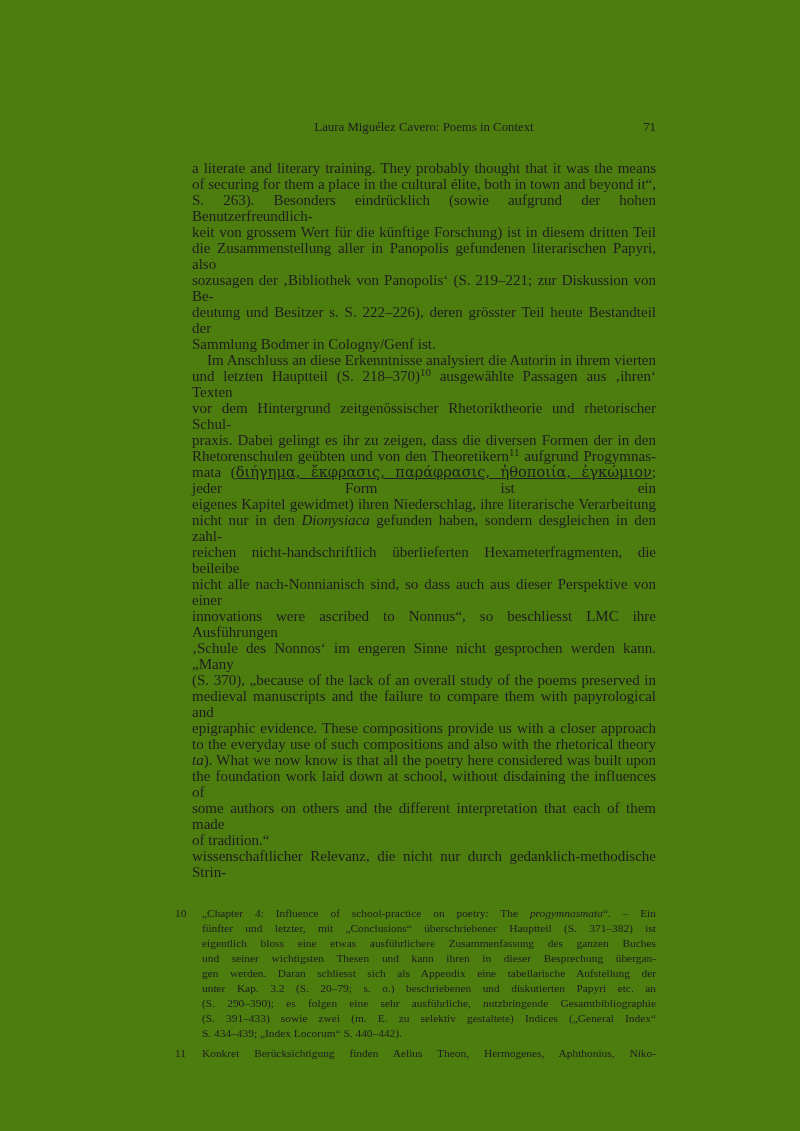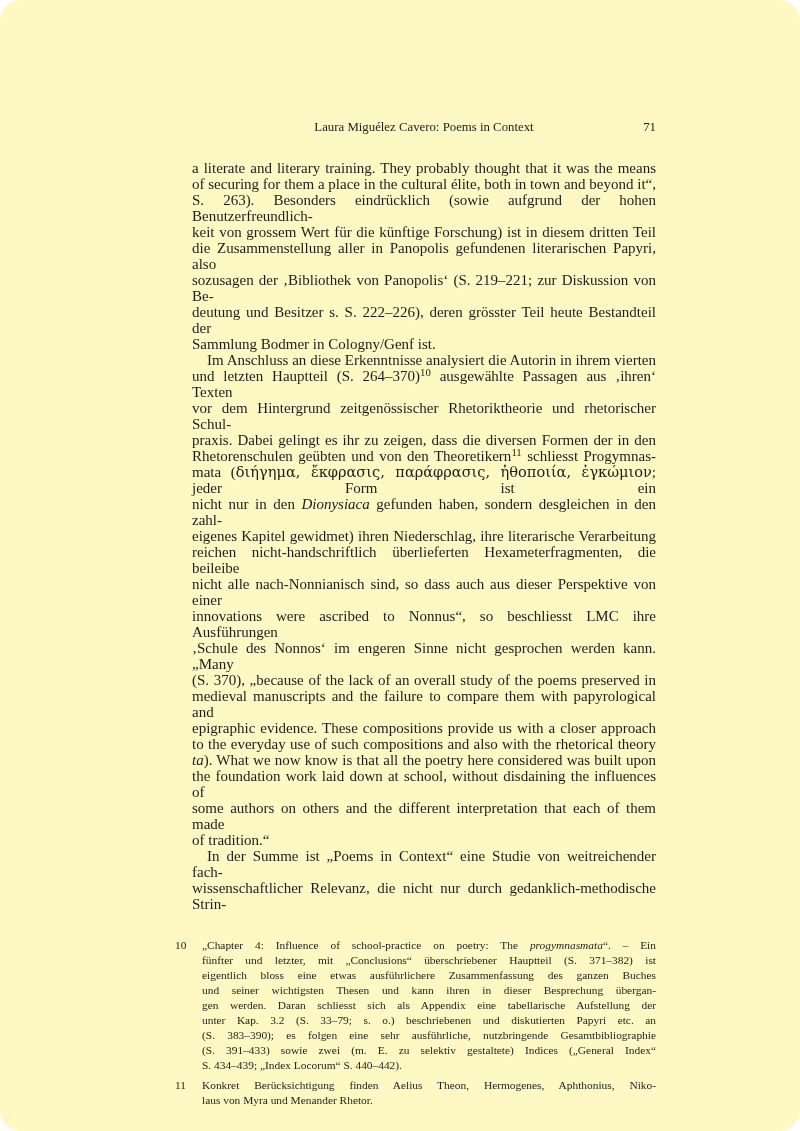--- a/index.html
+++ b/index.html
@@ -1,23 +1,22 @@
 <!DOCTYPE html>
 <html><head>
 <meta charset="utf-8">
 <style>
   html,body { margin:0; padding:0; }
   .page {
     position:relative;
     width:800px; height:1131px;
-    background:#fef9c3;
+    background:#4d7c0f;
     color:#1d1d1f;
     font-family:"Liberation Serif","DejaVu Serif",serif;
     overflow:hidden;
-    border-radius:21px;
   }
   .textblock {
     position:absolute;
     left:192px; top:119px;
     width:464px;
   }
   .runhead {
     position:relative;
     font-size:12.8px;
     line-height:16px;
@@ -41,21 +40,21 @@
   .line.end { text-align-last:left; }
   .line.ind { text-indent:15px; }
   i { font-style:italic; }
   sup {
     font-size:0.72em;
     line-height:0;
     vertical-align:baseline;
     position:relative;
     top:-0.45em;
   }
-  .greek { font-family:"DejaVu Serif",serif; font-size:0.97em; }
+  .greek { font-family:"DejaVu Serif",serif; font-size:0.97em;text-decoration:underline; }
   .footnotes {
     margin-top:26px;
     margin-left:-19px;
     font-size:11.4px;
     line-height:15px;
   }
   .footnote {
     position:relative;
     padding-left:29px;
     margin-top:5px;
@@ -82,58 +81,56 @@
           <div class="line"><span>of securing for them a place in the cultural élite, both in town and beyond it“,</span></div>
           <div class="line"><span>S. 263). Besonders eindrücklich (sowie aufgrund der hohen Benutzerfreundlich-</span></div>
           <div class="line"><span>keit von grossem Wert für die künftige Forschung) ist in diesem dritten Teil</span></div>
           <div class="line"><span>die Zusammenstellung aller in Panopolis gefundenen literarischen Papyri, also</span></div>
           <div class="line"><span>sozusagen der ‚Bibliothek von Panopolis‘ (S. 219–221; zur Diskussion von Be-</span></div>
           <div class="line"><span>deutung und Besitzer s. S. 222–226), deren grösster Teil heute Bestandteil der</span></div>
           <div class="line end"><span>Sammlung Bodmer in Cologny/Genf ist.</span></div>
         </div>
         <div class="paragraph">
           <div class="line ind"><span>Im Anschluss an diese Erkenntnisse analysiert die Autorin in ihrem vierten</span></div>
-          <div class="line"><span>und letzten Hauptteil (S. 264–370)</span><sup>10</sup><span> ausgewählte Passagen aus ‚ihren‘ Texten</span></div>
+          <div class="line"><span>und letzten Hauptteil (S. 218–370)</span><sup>10</sup><span> ausgewählte Passagen aus ‚ihren‘ Texten</span></div>
           <div class="line"><span>vor dem Hintergrund zeitgenössischer Rhetoriktheorie und rhetorischer Schul-</span></div>
           <div class="line"><span>praxis. Dabei gelingt es ihr zu zeigen, dass die diversen Formen der in den</span></div>
-          <div class="line"><span>Rhetorenschulen geübten und von den Theoretikern</span><sup>11</sup><span> schliesst Progymnas-</span></div>
+          <div class="line"><span>Rhetorenschulen geübten und von den Theoretikern</span><sup>11</sup><span> aufgrund Progymnas-</span></div>
           <div class="line"><span>mata (</span><span class="greek">διήγημα, ἔκφρασις, παράφρασις, ἠθοποιία, ἐγκώμιον</span><span>; jeder Form ist ein</span></div>
+          <div class="line"><span>eigenes Kapitel gewidmet) ihren Niederschlag, ihre literarische Verarbeitung</span></div>
           <div class="line"><span>nicht nur in den </span><i>Dionysiaca</i><span> gefunden haben, sondern desgleichen in den zahl-</span></div>
-          <div class="line"><span>eigenes Kapitel gewidmet) ihren Niederschlag, ihre literarische Verarbeitung</span></div>
           <div class="line"><span>reichen nicht-handschriftlich überlieferten Hexameterfragmenten, die beileibe</span></div>
           <div class="line"><span>nicht alle nach-Nonnianisch sind, so dass auch aus dieser Perspektive von einer</span></div>
           <div class="line"><span>innovations were ascribed to Nonnus“, so beschliesst LMC ihre Ausführungen</span></div>
           <div class="line"><span>‚Schule des Nonnos‘ im engeren Sinne nicht gesprochen werden kann. „Many</span></div>
           <div class="line"><span>(S. 370), „because of the lack of an overall study of the poems preserved in</span></div>
           <div class="line"><span>medieval manuscripts and the failure to compare them with papyrological and</span></div>
           <div class="line"><span>epigraphic evidence. These compositions provide us with a closer approach</span></div>
           <div class="line"><span>to the everyday use of such compositions and also with the rhetorical theory</span></div>
           <div class="line"><i>ta</i><span>). What we now know is that all the poetry here considered was built upon</span></div>
           <div class="line"><span>the foundation work laid down at school, without disdaining the influences of</span></div>
           <div class="line"><span>some authors on others and the different interpretation that each of them made</span></div>
           <div class="line end"><span>of tradition.“</span></div>
         </div>
         <div class="paragraph">
-          <div class="line ind"><span>In der Summe ist „Poems in Context“ eine Studie von weitreichender fach-</span></div>
           <div class="line"><span>wissenschaftlicher Relevanz, die nicht nur durch gedanklich-methodische Strin-</span></div>
         </div>
       </div>
     <div class="footnotes">
         <div class="footnote">
           <span class="fn-num">10</span>
           <div class="line"><span>„Chapter 4: Influence of school-practice on poetry: The </span><i>progymnasmata</i><span>“. – Ein</span></div>
           <div class="line"><span>fünfter und letzter, mit „Conclusions“ überschriebener Hauptteil (S. 371–382) ist</span></div>
           <div class="line"><span>eigentlich bloss eine etwas ausführlichere Zusammenfassung des ganzen Buches</span></div>
           <div class="line"><span>und seiner wichtigsten Thesen und kann ihren in dieser Besprechung übergan-</span></div>
           <div class="line"><span>gen werden. Daran schliesst sich als Appendix eine tabellarische Aufstellung der</span></div>
-          <div class="line"><span>unter Kap. 3.2 (S. 33–79; s. o.) beschriebenen und diskutierten Papyri etc. an</span></div>
-          <div class="line"><span>(S. 383–390); es folgen eine sehr ausführliche, nutzbringende Gesamtbibliographie</span></div>
+          <div class="line"><span>unter Kap. 3.2 (S. 20–79; s. o.) beschriebenen und diskutierten Papyri etc. an</span></div>
+          <div class="line"><span>(S. 290–390); es folgen eine sehr ausführliche, nutzbringende Gesamtbibliographie</span></div>
           <div class="line"><span>(S. 391–433) sowie zwei (m. E. zu selektiv gestaltete) Indices („General Index“</span></div>
           <div class="line end"><span>S. 434–439; „Index Locorum“ S. 440–442).</span></div>
         </div>
         <div class="footnote">
           <span class="fn-num">11</span>
           <div class="line"><span>Konkret Berücksichtigung finden Aelius Theon, Hermogenes, Aphthonius, Niko-</span></div>
-          <div class="line end"><span>laus von Myra und Menander Rhetor.</span></div>
         </div>
       </div>
   </div>
 </div>
 
 </body></html>

